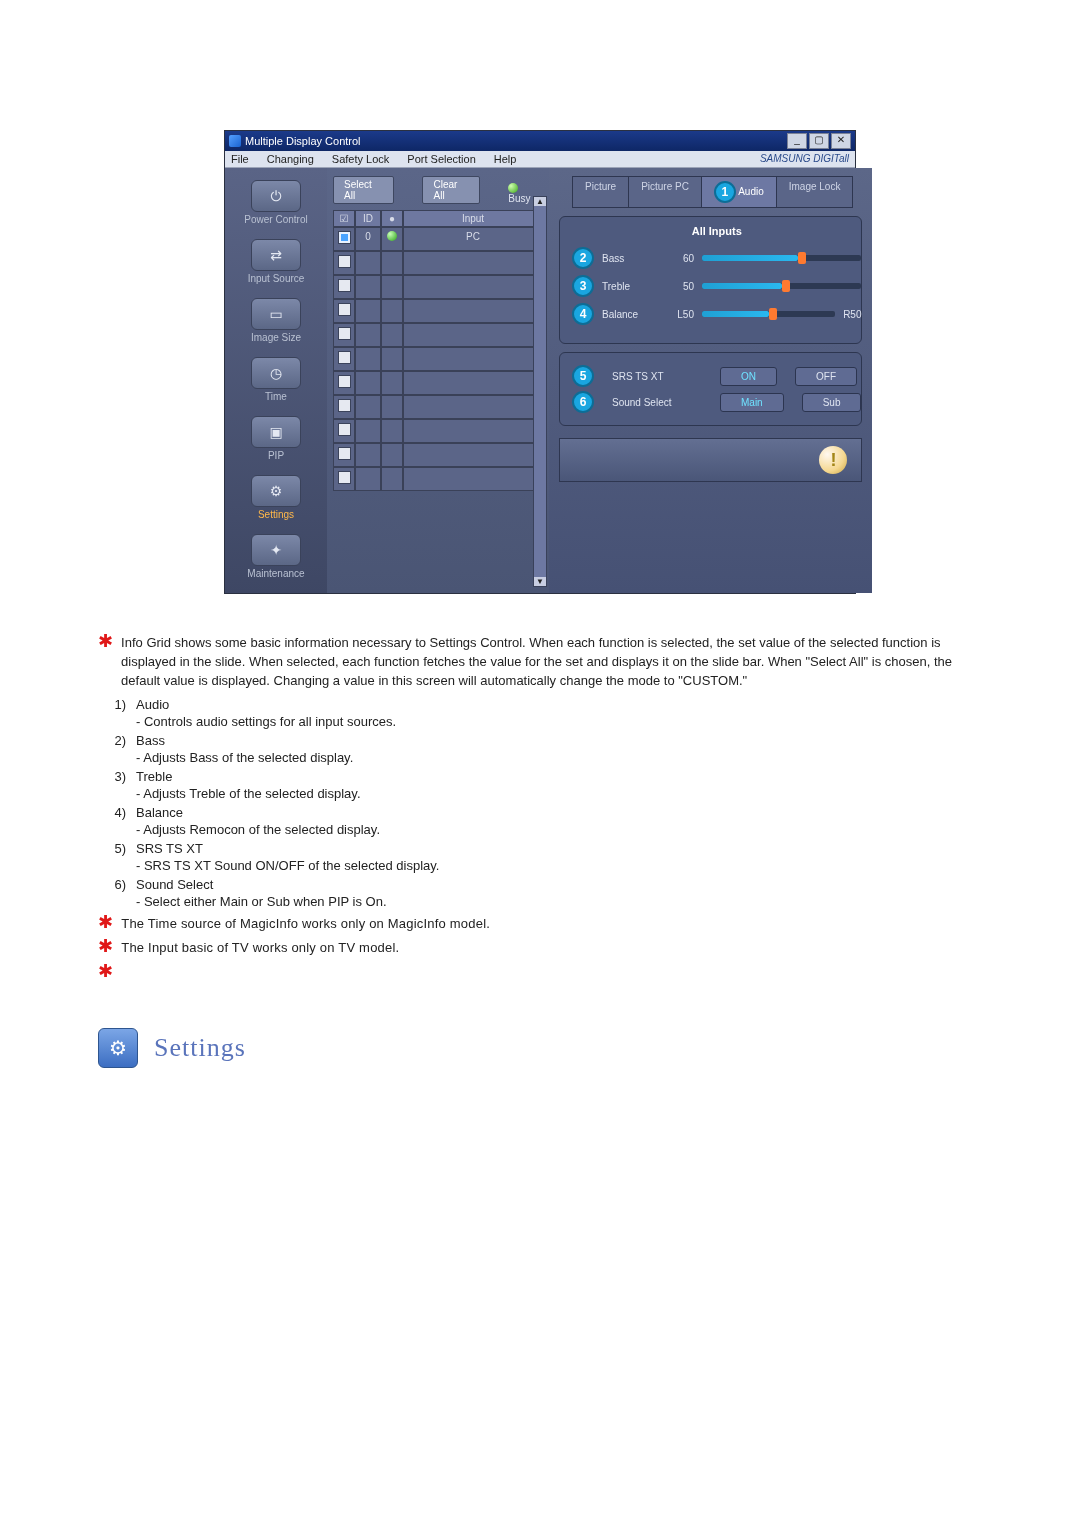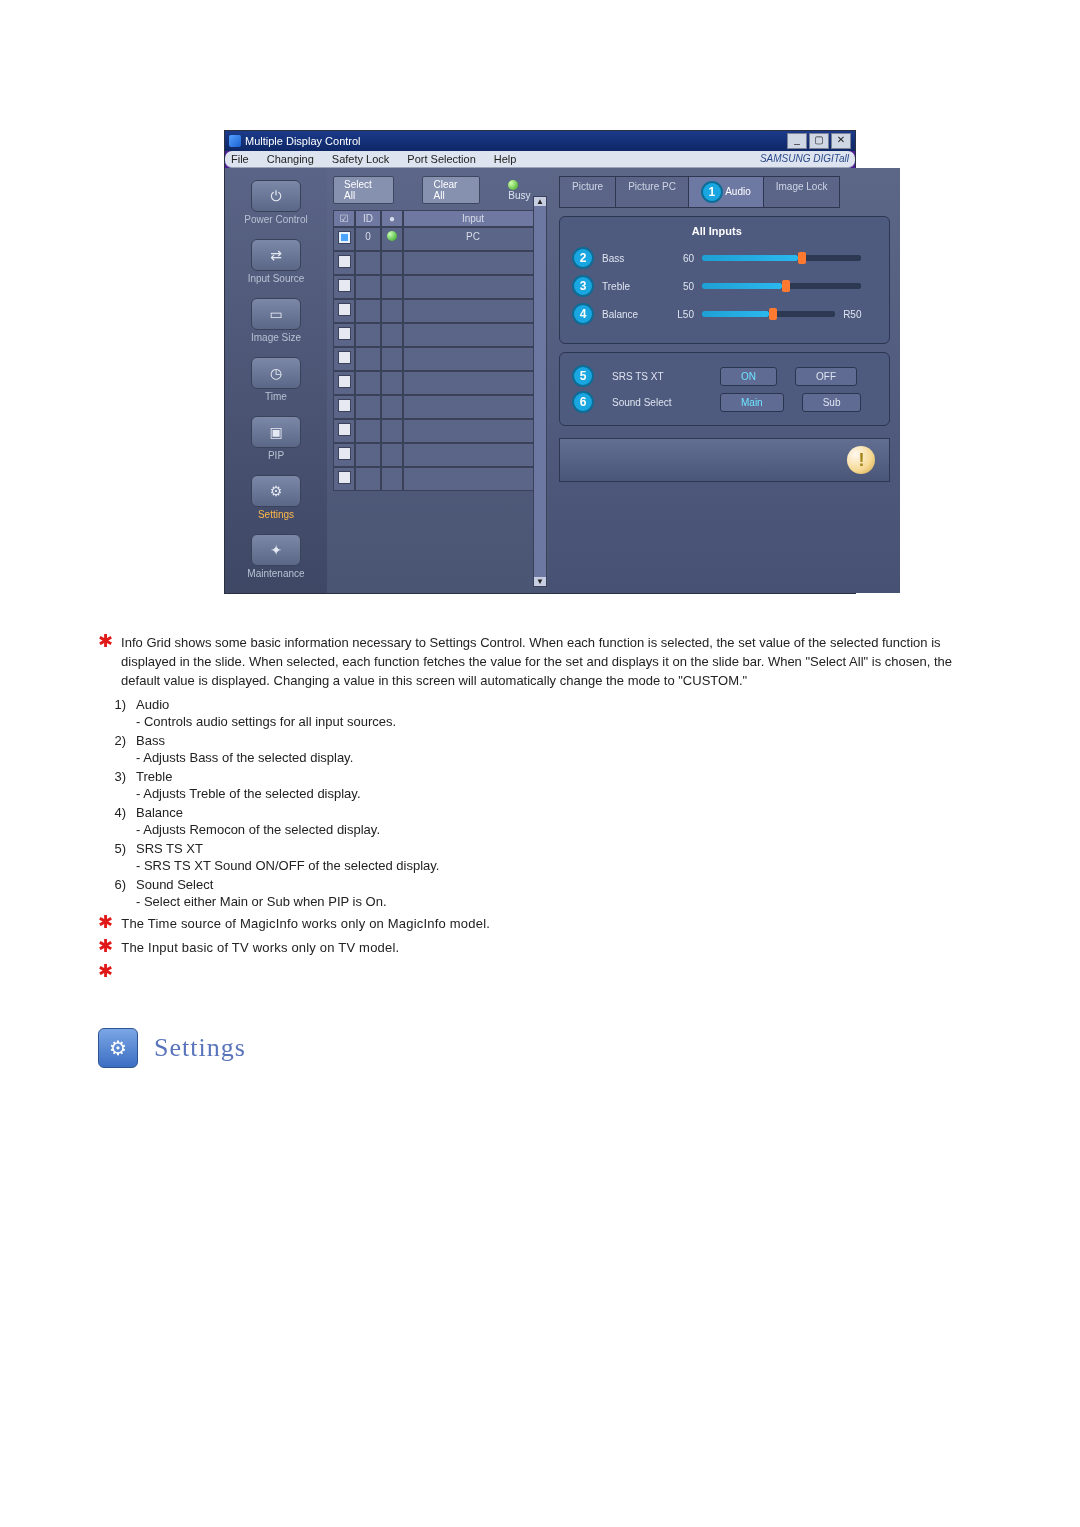--- a/index.html
+++ b/index.html
@@ -45,21 +45,20 @@
     color:#222;
   }
   .menubar {
     display: flex;
     background: #dde3ef;
     color: #222;
     font-size: 11px;
     padding: 2px 6px;
     gap: 18px;
     border-bottom: 1px solid #9ca4b8;
-    border-radius: 7px;
   }
   .brand {
     margin-left:auto;
     font-style: italic;
     color:#2a4a8a;
     font-size:10px;
   }
   .app-body {
     display:flex;
     background:#4e5a79;
@@ -96,21 +95,21 @@
   }
 
   
   .grid-panel {
     flex: 0 0 210px;
     background: linear-gradient(#5b6688,#4a5574);
     padding: 8px 6px 40px 6px;
     position:relative;
   }
   .grid-toolbar {
-    display:flex; align-items:center; gap:28px;
+    display:flex; align-items:flex-end; gap:28px;
     font-size:10px; color:#dfe4f0;
     margin-bottom:6px;
   }
   .gbtn {
     background:#8691b0;
     color:#fff;
     font-size:10px;
     padding:2px 10px;
     border-radius:2px;
     border:1px solid #3e4760;
@@ -157,21 +156,21 @@
   .scroll-stub::after{content:"▼";position:absolute;bottom:0;left:0;right:0;text-align:center;font-size:8px;color:#222;background:#c8cee2;}
 
   
   .settings-panel {
     flex:1;
     background: linear-gradient(#5c6788,#465174);
     padding:8px 10px 10px 10px;
     position:relative;
   }
   .tabs {
-    display:flex; font-size:10px;
+    display:flex; font-size:10px;margin-left:13px;
   }
   .tab {
     padding:4px 12px;
     color:#cfd5e6;
     background:#5a6588;
     border:1px solid #2e3650;
     margin-right:-1px;
   }
   .tab.active {
     background:#6d78a3;
@@ -182,21 +181,21 @@
     width:18px;height:18px;border-radius:50%;
     background:#1aa6e0;color:#fff;font-weight:bold;font-size:12px;
     border:2px solid #0d6d96;
     vertical-align:middle;
   }
   .panel-box {
     margin-top:8px;
     background:#4e5a7e;
     border:1px solid #2d3650;
     border-radius:6px;
-    padding:8px 28px 12px 12px;
+    padding:8px 0 12px 12px;
   }
   .panel-title {
     text-align:center; color:#fff; font-size:11px; font-weight:bold;
     margin-bottom:10px;
   }
   .slider-row {
     display:flex; align-items:center; gap:8px;
     font-size:10px; color:#dfe4f0; margin:6px 0;
   }
   .slider-row .lbl { width:56px; }

